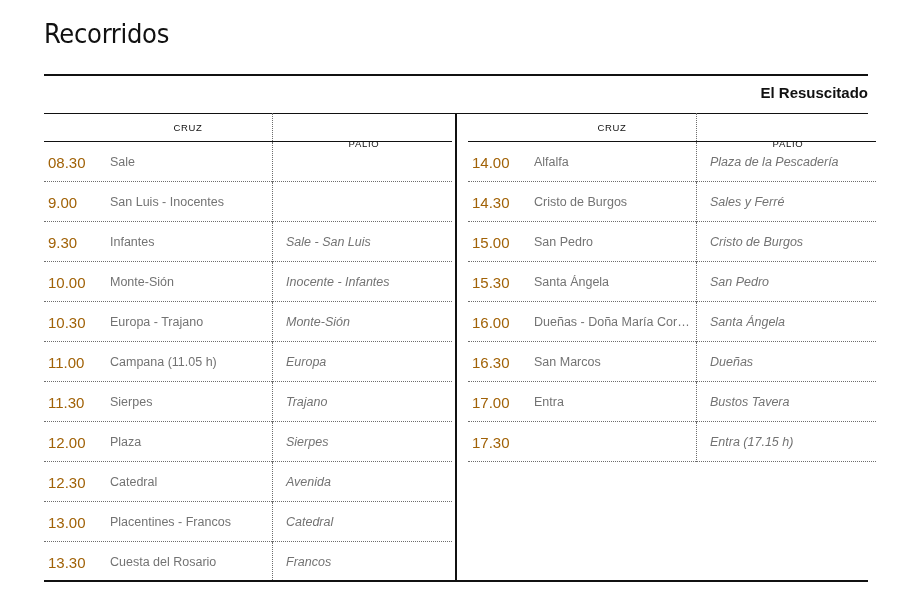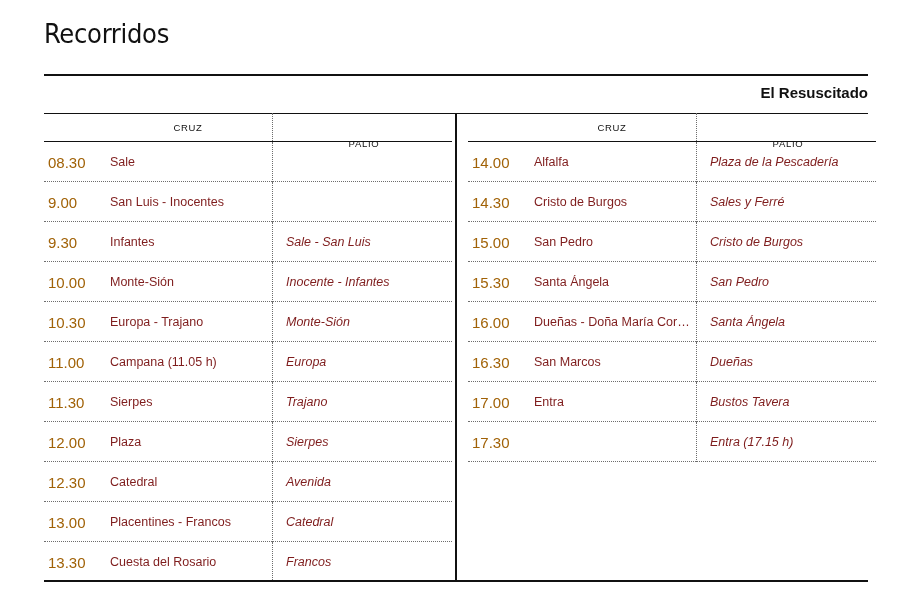--- a/index.html
+++ b/index.html
@@ -115,21 +115,21 @@
     content: "";
     position: absolute;
     left: 0;
     right: 0;
     bottom: 0;
     height: 0;
     border-bottom: 1px dotted #6d6d6d;
   }
   .cell {
     font-size: 12.5px;
-    color: #7f1d1d;
+    color: #737373;
     white-space: nowrap;
     overflow: hidden;
     text-overflow: ellipsis;
   }
   .cell.time {
     width: 56px;
     flex: none;
     font-weight: normal;
     font-size: 15px;
     padding-left: 4px;

